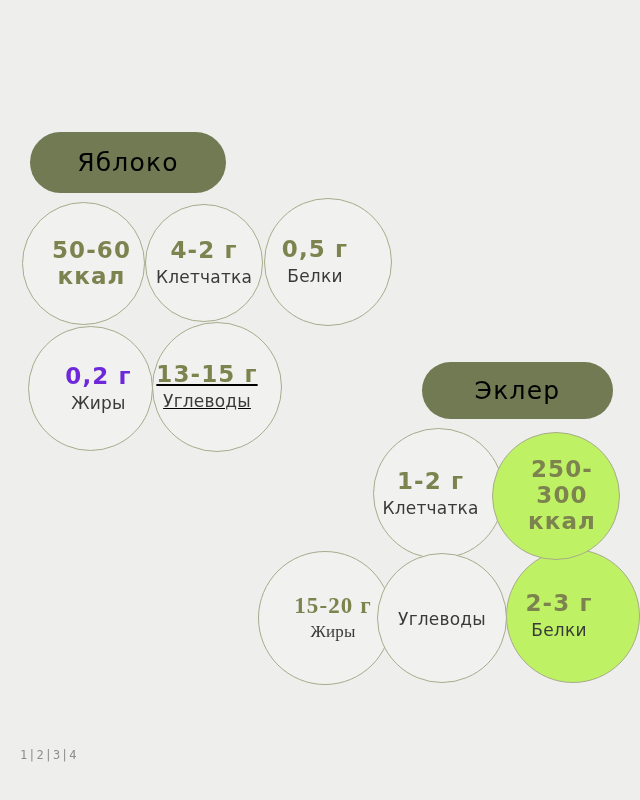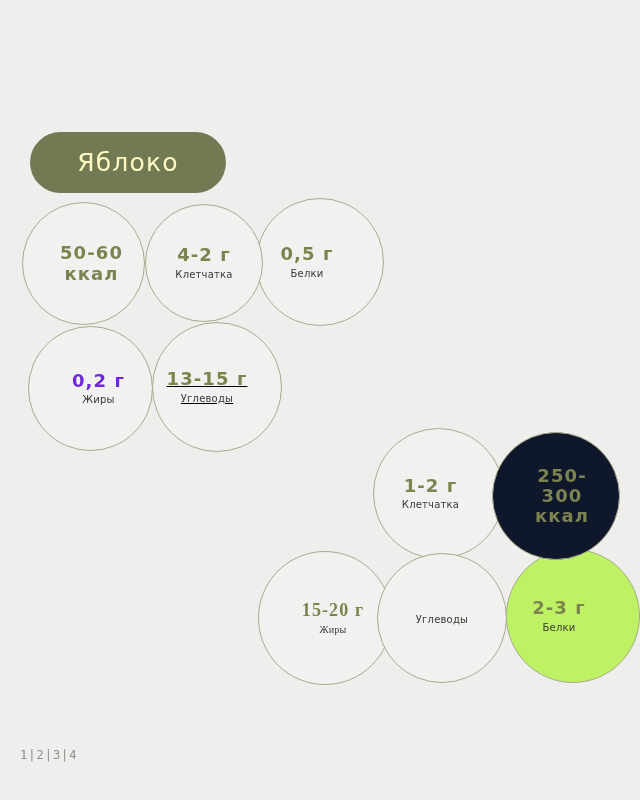--- a/index.html
+++ b/index.html
@@ -26,21 +26,21 @@
   .pill {
     position: absolute;
     background: #717a52;
     border-radius: 999px;
     display: flex;
     align-items: center;
     justify-content: center;
     z-index: 30;
   }
   .pill-label {
-    color: #fef9c3;
+    color: #000000;
     font-size: 25px;
     letter-spacing: 1.2px;
     font-weight: 400;
     line-height: 1;
     white-space: nowrap;
   }
   #pill-apple  { left: 30px;  top: 132px; width: 196px; height: 61px; }
   #pill-eclair { left: 422px; top: 362px; width: 191px; height: 57px; }
 
   
@@ -52,49 +52,49 @@
     display: flex;
     flex-direction: column;
     align-items: center;
     justify-content: center;
     z-index: 10;
   }
   .bubble.behind { z-index: 5; }
   .bubble-value {
     color: #7d834f;
     font-weight: 700;
-    font-size: 18px;
+    font-size: 23px;
     letter-spacing: 1.1px;
     line-height: 1.12;
     text-align: center;
     white-space: pre-line;
   }
   .bubble-label {
     color: #3a3a38;
-    font-size: 10px;
+    font-size: 17px;
     letter-spacing: 0.2px;
     line-height: 1.2;
     margin-top: 3px;
     text-align: center;
   }
   
   .bubble-label:empty { display: none; }
 
   
   .bubble .inner {
     display: flex;
     flex-direction: column;
     align-items: center;
     justify-content: center;
   }
 
   
   #b-apple-kcal  { left: 22px;  top: 202px; width: 123px; height: 123px; }
   #b-apple-fiber { left: 145px; top: 204px; width: 118px; height: 118px; }
-  #b-apple-prot  { left: 256px; top: 198px; width: 128px; height: 128px; }
+  #b-apple-prot  { left: 264px; top: 198px; width: 128px; height: 128px; }
   #b-apple-fat   { left: 28px;  top: 326px; width: 125px; height: 125px; }
   #b-apple-carb  { left: 152px; top: 322px; width: 130px; height: 130px; }
 
   
   #b-apple-kcal .inner  { transform: translateX(8px); }
   #b-apple-fat .inner   { transform: translateX(8px); }
   #b-apple-carb .inner  { transform: translateX(-10px); }
   #b-apple-prot .inner  { transform: translateX(-13px); }
 
   
@@ -158,29 +158,32 @@
     </div>
   </div>
 
   <div class="bubble behind" id="b-apple-carb" style="border-color: rgb(168, 171, 140); background: rgb(241, 241, 239); text-decoration: underline;">
     <div class="inner">
       <span class="bubble-value" style="color: rgb(125, 131, 79);">13-15 г</span>
       <span class="bubble-label" style="color: rgb(58, 58, 56);">Углеводы</span>
     </div>
   </div>
 
+  <div class="pill" id="pill-eclair" style="background: rgb(113, 122, 82);">
+    <span class="pill-label">Эклер</span>
+  </div>
 
   <div class="bubble behind" id="b-eclair-fiber" style="border-color: rgb(168, 171, 140); background: rgb(241, 241, 239);">
     <div class="inner">
       <span class="bubble-value" style="color: rgb(125, 131, 79);">1-2 г</span>
       <span class="bubble-label" style="color: rgb(58, 58, 56);">Клетчатка</span>
     </div>
   </div>
 
-  <div class="bubble" id="b-eclair-kcal" style="border-color: rgb(168, 171, 140); background: #0f172a;">
+  <div class="bubble" id="b-eclair-kcal" style="border-color: rgb(168, 171, 140); background: #bef264;">
     <div class="inner">
       <span class="bubble-value" style="color: rgb(125, 131, 79);">250-
 300
 ккал</span>
 
     </div>
   </div>
 
   <div class="bubble behind" id="b-eclair-fat" style="border-color: rgb(168, 171, 140); background: rgb(241, 241, 239); font-family: Liberation Serif, serif;">
     <div class="inner">

